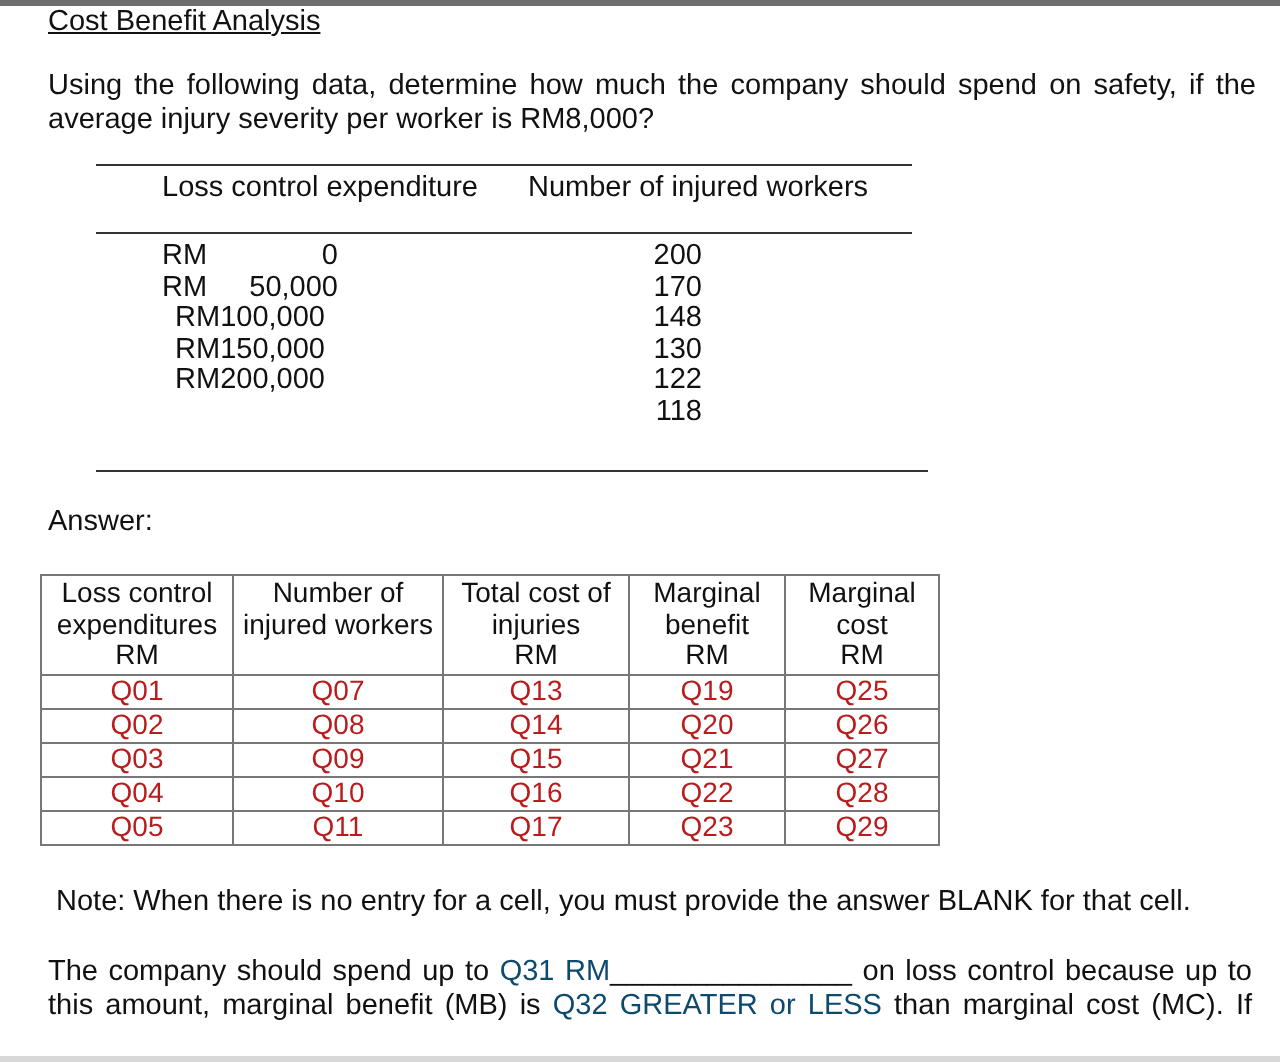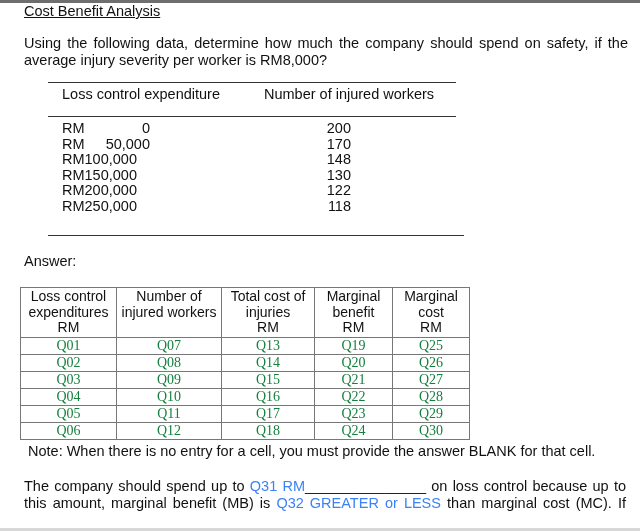--- a/index.html
+++ b/index.html
@@ -6,39 +6,39 @@
   body {
     width: 640px; height: 531px; overflow: hidden;
     background: #ffffff; position: relative;
     font-family: "Liberation Sans", sans-serif;
     color: #111111; font-size: 14.5px;
   }
   .topbar { position: absolute; left: 0; top: 0; width: 640px; height: 3px; background: #6e6e6e; }
   .bottombar { position: absolute; left: 0; bottom: 0; width: 640px; height: 3px; background: #d8d8d8; }
   .title { position: absolute; left: 24px; top: 3px; font-size: 14.5px; text-decoration: underline; }
   .intro { position: absolute; left: 24px; top: 35px; width: 604px; line-height: 17px; text-align: justify; }
-  .red { color: #3b82f6; }
+  .red { color: #0c4a6e; }
   
   .rule { position: absolute; height: 1px; background: #333; }
   .dt-head { position: absolute; top: 86px; }
-  .dt-col1 { position: absolute; left: 62px; }
+  .dt-col1 { position: absolute; left: 81px; text-align: center; }
   .dt-col2 { position: absolute; left: 264px; }
   .dt-rows { position: absolute; top: 121px; line-height: 15.5px; }
   .rm-row { display: flex; width: 88px; justify-content: space-between; }
   .num-col { position: absolute; left: 311px; width: 40px; text-align: right; }
   .answer-label { position: absolute; left: 24px; top: 253px; }
   table.ans {
     position: absolute; left: 20px; top: 287px; border-collapse: collapse;
     font-size: 14px; line-height: 15.5px;
   }
   table.ans th, table.ans td {
     border: 1px solid #777; text-align: center; font-weight: normal; padding: 0;
   }
   table.ans th { padding: 1px 0; vertical-align: top; }
-  table.ans td { color: #15803d; height: 16px; font-family: Liberation Serif, serif; }
+  table.ans td { color: #b91c1c; height: 16px; }
   .note { position: absolute; left: 28px; top: 443px; text-align: center; }
   .para { position: absolute; left: 24px; top: 478px; width: 602px; line-height: 16.5px; text-align: justify; text-align-last: justify; }
   .para span.line { display: block; text-align: justify; text-align-last: justify; }
 </style>
 </head>
 <body>
 
 <div class="topbar"></div>
 
 <div class="title">Cost Benefit Analysis</div>
@@ -54,21 +54,20 @@
       <span>RM</span>
       <span>0</span>
     </div>
   <div class="rm-row">
       <span>RM</span>
       <span>50,000</span>
     </div>
   <div>RM100,000</div>
   <div>RM150,000</div>
   <div>RM200,000</div>
-  <div>RM250,000</div>
 </div>
 <div class="dt-rows num-col">
   <div>200</div>
   <div>170</div>
   <div>148</div>
   <div>130</div>
   <div>122</div>
   <div>118</div>
 </div>
 <div class="rule" style="left:48px; top:235px; width:416px;"></div>
@@ -132,27 +131,20 @@
         <td>Q22</td>
         <td>Q28</td>
   </tr>
   <tr>
     <td>Q05</td>
         <td>Q11</td>
         <td>Q17</td>
         <td>Q23</td>
         <td>Q29</td>
   </tr>
-  <tr>
-    <td>Q06</td>
-        <td>Q12</td>
-        <td>Q18</td>
-        <td>Q24</td>
-        <td>Q30</td>
-  </tr>
 </tbody>
   </table>
 
 <div class="note">Note: When there is no entry for a cell, you must provide the answer BLANK for that cell.</div>
 
 <div class="para">
   <span class="line"><span>The company should spend up to </span><span class="red">Q31 RM</span><span>_______________</span><span> on loss control because up to</span></span>
   <span class="line"><span>this amount, marginal benefit (MB) is </span><span class="red">Q32 GREATER or LESS</span><span> than marginal cost (MC). If</span></span>
 </div>
 

